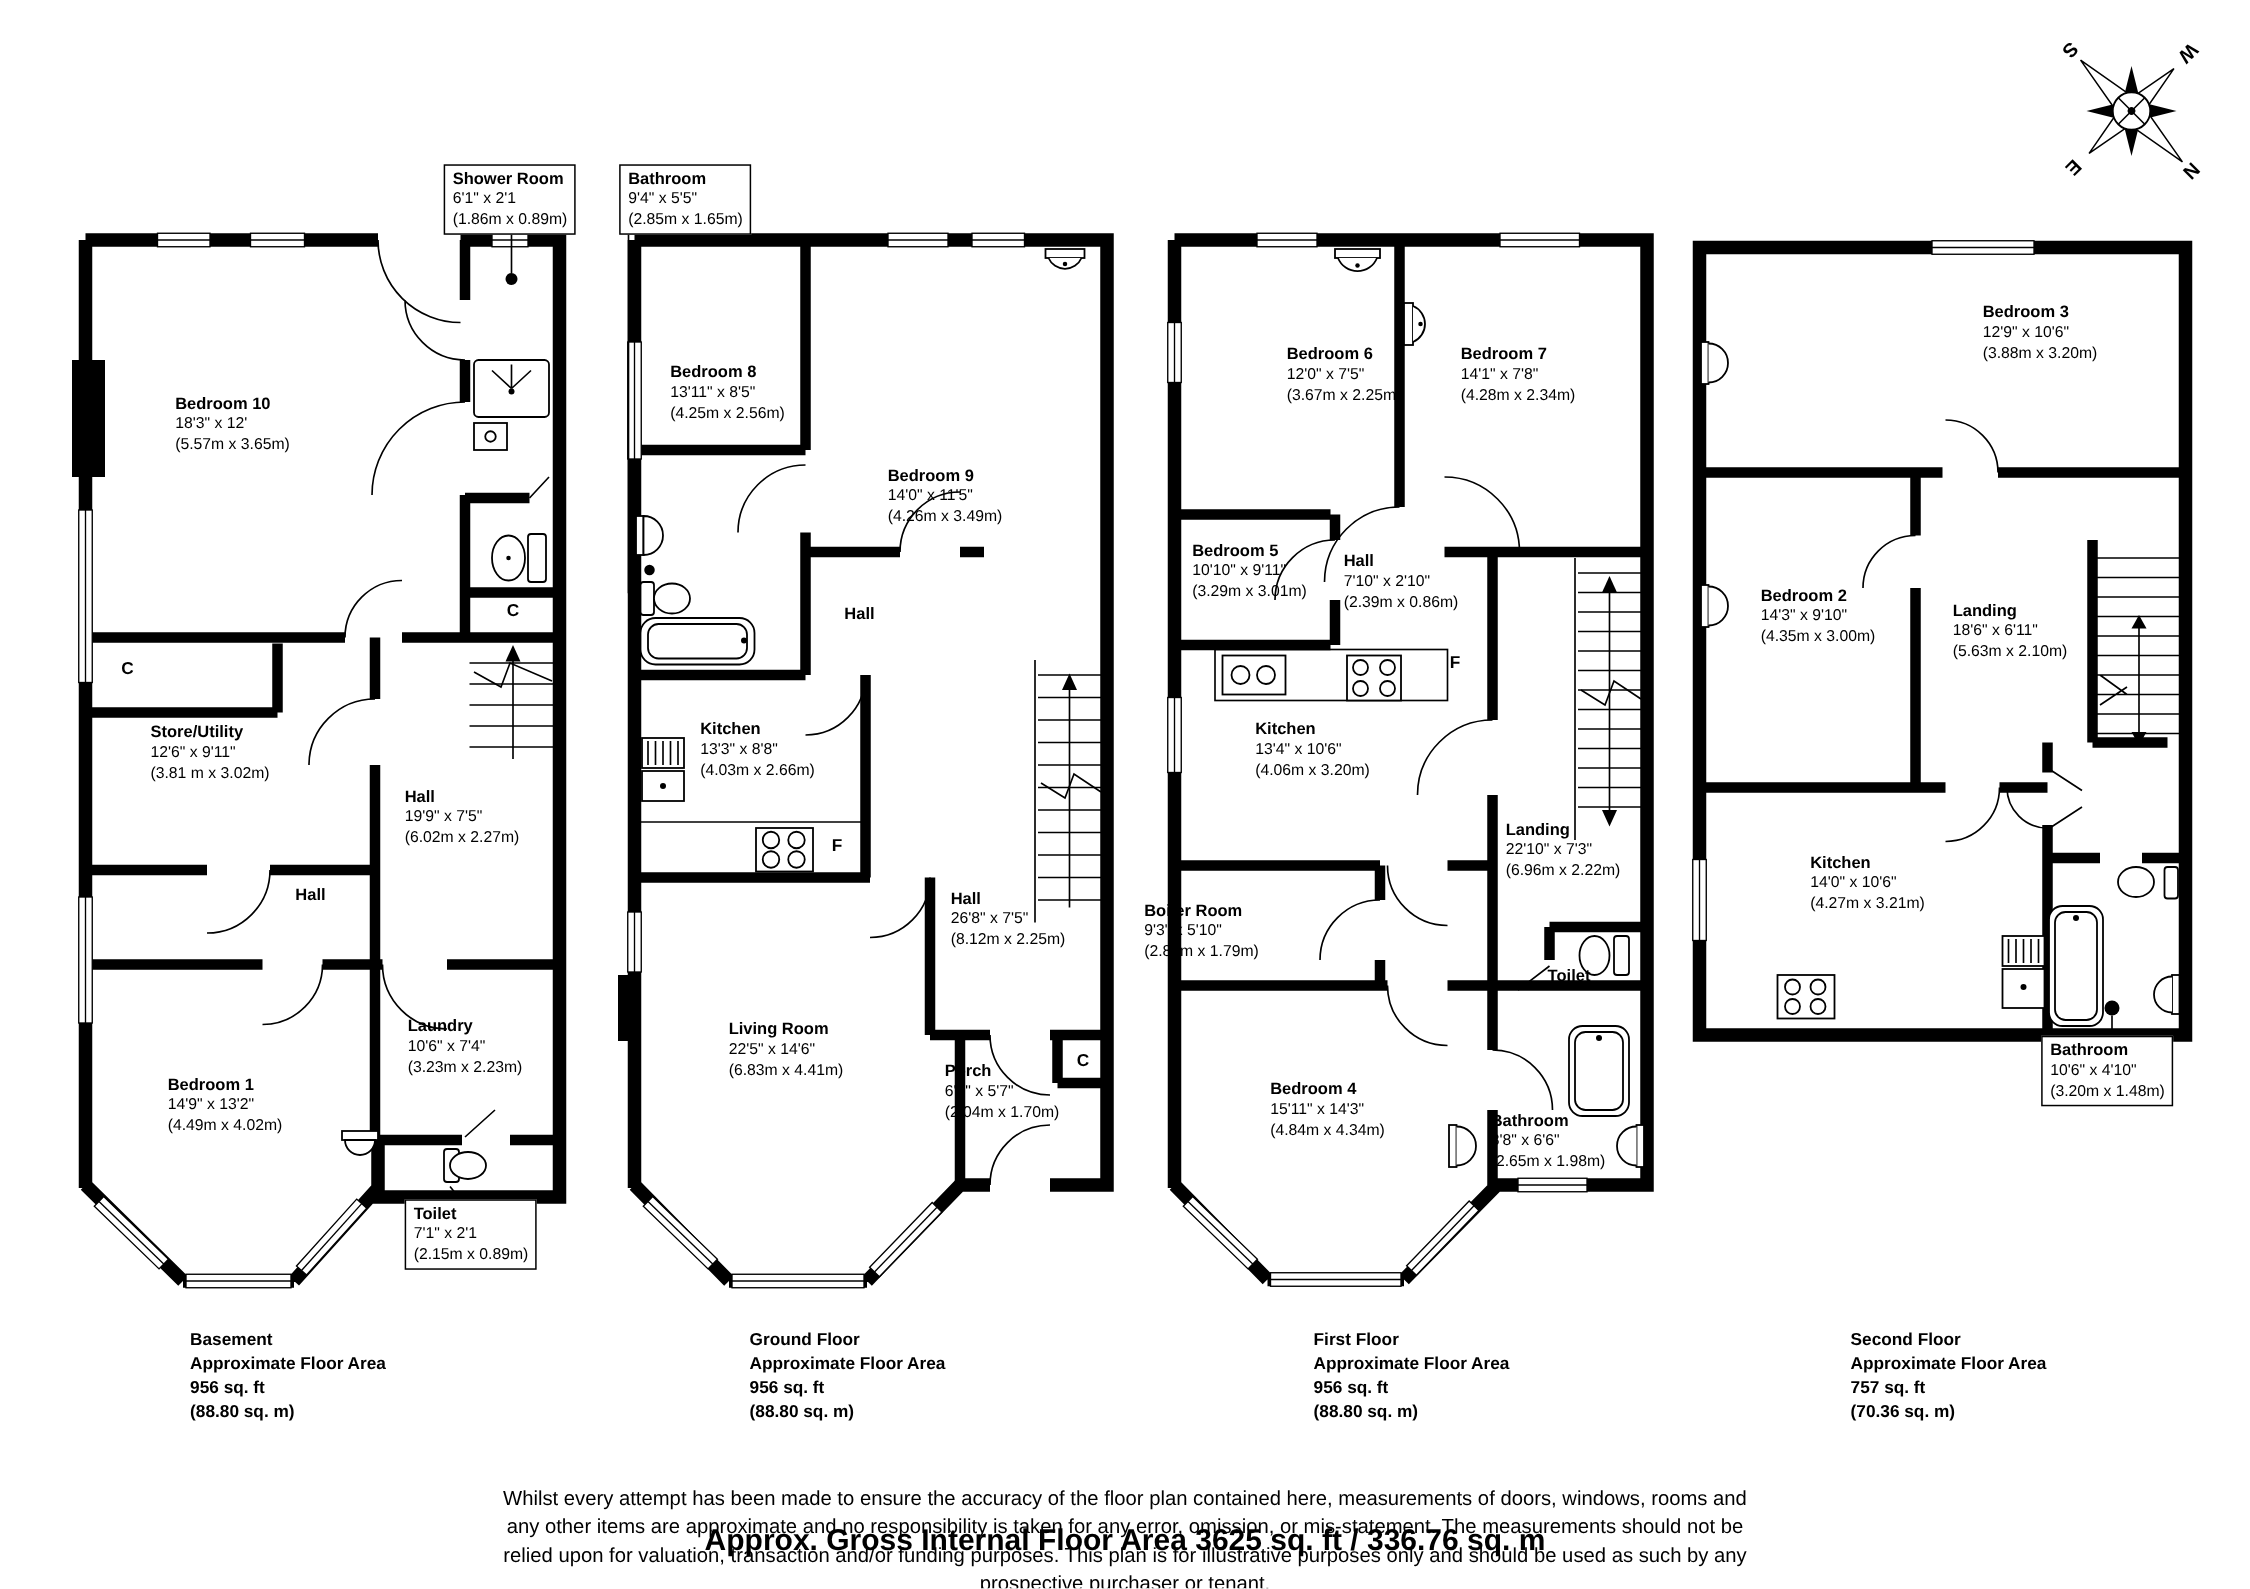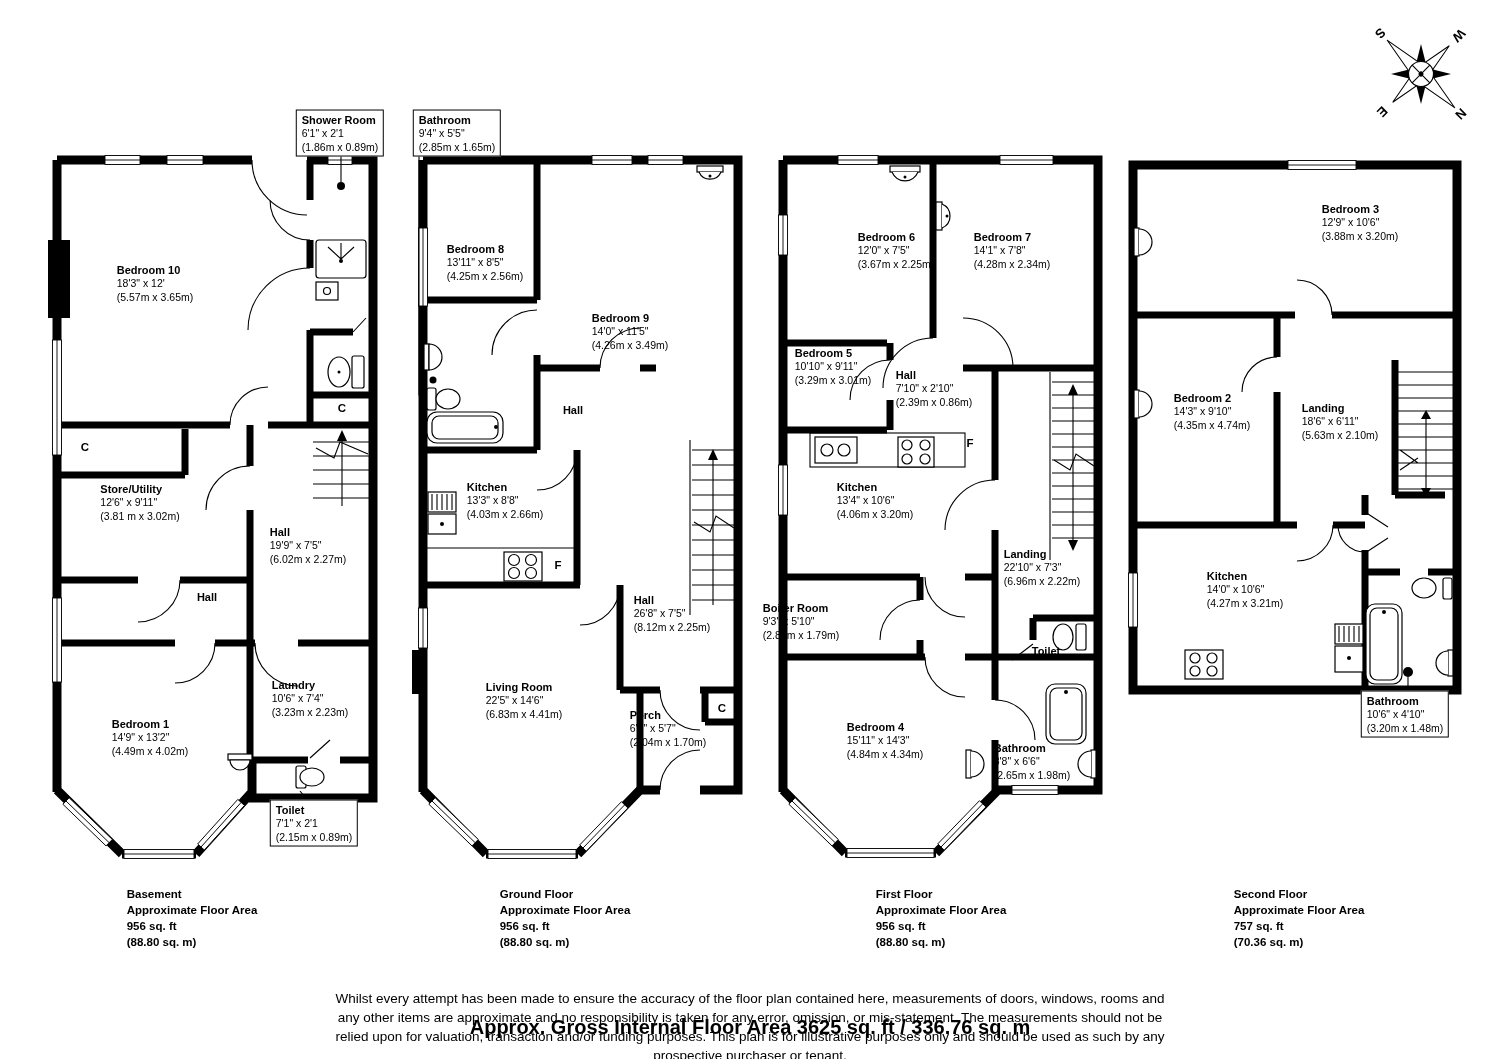--- a/index.html
+++ b/index.html
@@ -402,21 +402,21 @@
   <div class="lbl" style="left:856px;top:250px;margin-left:40px;">
     <div class="rname">Bedroom 6</div>
     <div class="rdim">12'0" x 7'5"</div>
     <div class="rdim">(3.67m x 2.25m)</div>
   </div>
   <div class="lbl" style="left:1012px;top:250px;">
     <div class="rname">Bedroom 7</div>
     <div class="rdim">14'1" x 7'8"</div>
     <div class="rdim">(4.28m x 2.34m)</div>
   </div>
-  <div class="lbl" style="left:833px;top:366px;">
+  <div class="lbl" style="left:833px;top:381px;">
     <div class="rname">Bedroom 5</div>
     <div class="rdim">10'10" x 9'11"</div>
     <div class="rdim">(3.29m x 3.01m)</div>
   </div>
   <div class="lbl" style="left:934px;top:388px;">
     <div class="rname">Hall</div>
     <div class="rdim">7'10" x 2'10"</div>
     <div class="rdim">(2.39m x 0.86m)</div>
   </div>
   <div class="lbl letter" style="left:970px;top:443px;">F</div>
@@ -454,21 +454,21 @@
   </div>
 
   <div class="lbl" style="left:1360px;top:222px;">
     <div class="rname">Bedroom 3</div>
     <div class="rdim">12'9" x 10'6"</div>
     <div class="rdim">(3.88m x 3.20m)</div>
   </div>
   <div class="lbl" style="left:1212px;top:411px;">
     <div class="rname">Bedroom 2</div>
     <div class="rdim">14'3" x 9'10"</div>
-    <div class="rdim">(4.35m x 4.74m)</div>
+    <div class="rdim">(4.35m x 3.00m)</div>
   </div>
   <div class="lbl" style="left:1340px;top:421px;">
     <div class="rname">Landing</div>
     <div class="rdim">18'6" x 6'11"</div>
     <div class="rdim">(5.63m x 2.10m)</div>
   </div>
   <div class="lbl" style="left:1245px;top:589px;">
     <div class="rname">Kitchen</div>
     <div class="rdim">14'0" x 10'6"</div>
     <div class="rdim">(4.27m x 3.21m)</div>

